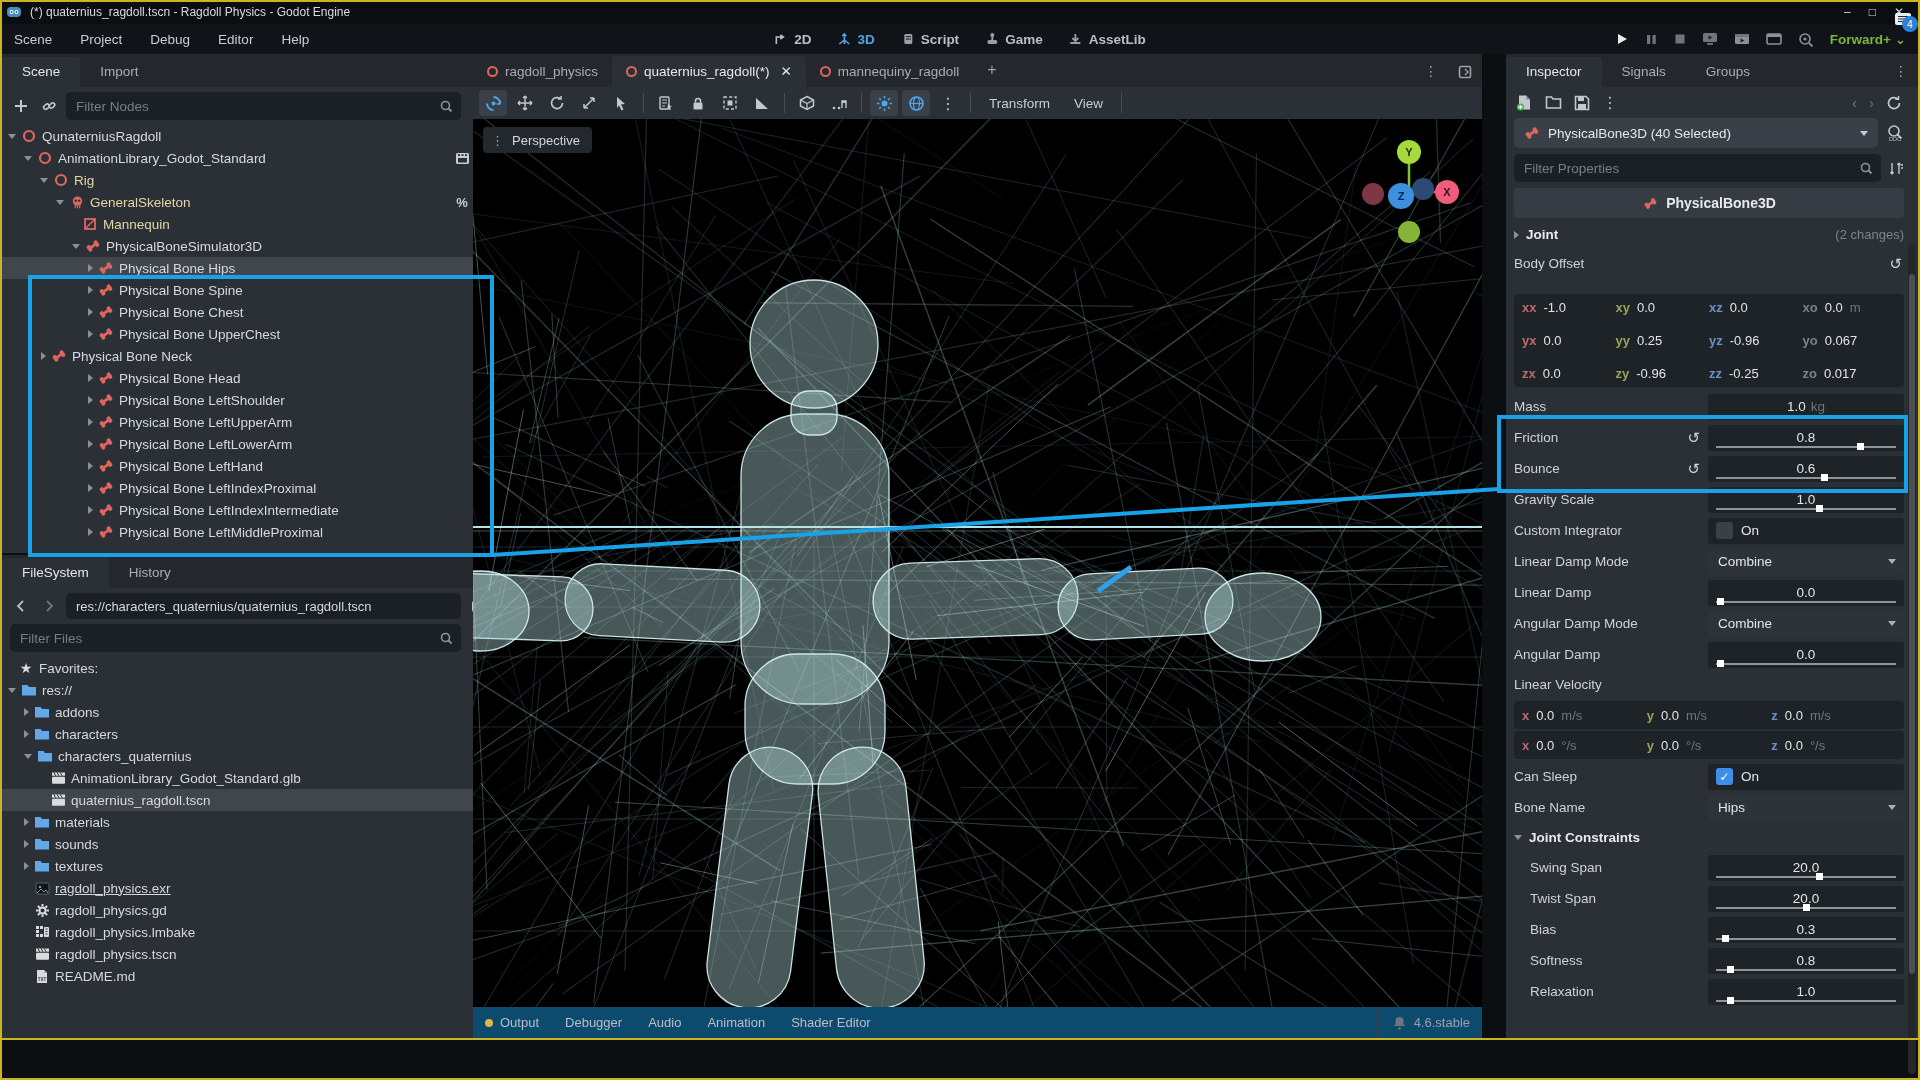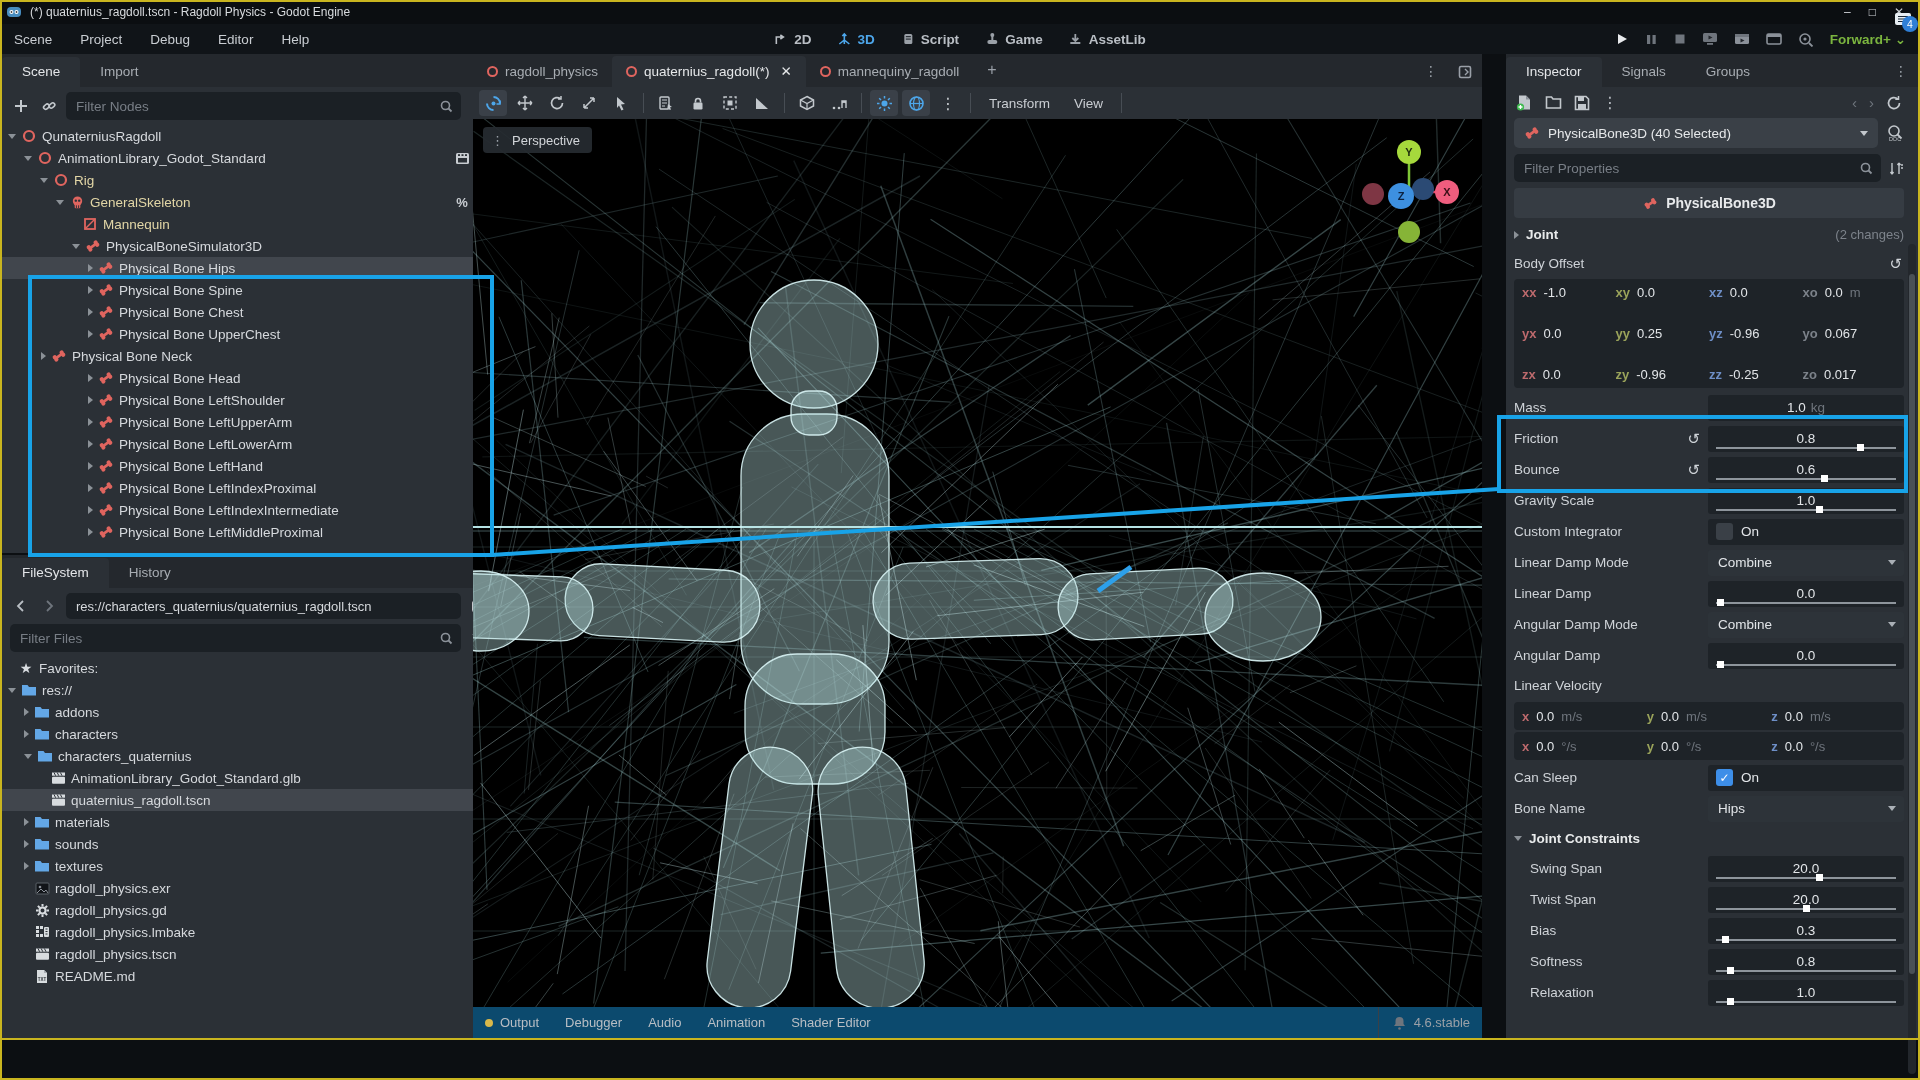--- a/index.html
+++ b/index.html
@@ -65,21 +65,21 @@
   .p-sec .note{margin-left:auto;color:#7d838b;font-size:13px;}
   .p-lblrow{display:flex;align-items:center;height:29px;font-size:13.5px;color:#cfd3d8;}
   .p-name{flex:1;font-size:13.5px;color:#cfd3d8;white-space:nowrap;}
   .ebox{width:196px;flex:none;background:#1e2328;border-radius:3px;height:26px;position:relative;display:flex;align-items:center;justify-content:center;font-size:13.5px;color:#e2e5e8;}
   .ebox .unit{color:#6f757d;margin-left:5px;}
   .ebox.dd{background:#2d3339;justify-content:flex-start;padding:0 10px;}
   .ebox.dd .chev{position:absolute;right:8px;width:0;height:0;border-top:5px solid #aab0b6;border-left:4px solid transparent;border-right:4px solid transparent;}
   .sl-track{position:absolute;left:8px;right:8px;bottom:3px;height:2px;background:#8e959c;}
   .sl-handle{position:absolute;bottom:0;width:7px;height:7px;background:#fff;}
   .revert{color:#cfd3d8;font-size:15px;margin-right:2px;}
-  .mtx{background:#1e2328;border-radius:4px;padding:6px 8px;display:grid;grid-template-columns:1fr 1fr 1fr 1fr;row-gap:26px;margin:1px 0 4px;}
+  .mtx{background:#1e2328;border-radius:4px;padding:6px 8px;display:grid;grid-template-columns:1fr 1fr 1fr 1fr;row-gap:18px;margin:16px 0 4px;}
   .mcell{display:flex;gap:7px;align-items:center;font-size:13px;}
   .mk{font-weight:bold;}
   .k-x{color:#bd6a6d;} .k-y{color:#9aa35a;} .k-z{color:#6e8fc7;} .k-o{color:#7c828a;}
   .mv{color:#e2e5e8;} .mu{color:#6f757d;}
   .vec3{background:#1e2328;border-radius:4px;height:28px;display:grid;grid-template-columns:1fr 1fr 1fr;align-items:center;padding:0 8px;margin:2px 0;}
   .cbox{width:17px;height:17px;border-radius:3px;background:#3a4047;display:flex;align-items:center;justify-content:center;color:#fff;font-size:12px;}
   .cbox.on{background:#3d8ee8;}
   #insp-scroll{position:absolute;right:2px;top:190px;width:8px;height:830px;background:#23272c;border-radius:4px;}
   #insp-thumb{position:absolute;left:1px;right:1px;top:30px;height:700px;background:#4a5056;border-radius:4px;}
   
@@ -787,21 +787,21 @@
       <div class="trow" style="padding-left: 22px;">
         <span class="exp-r"></span>
         <span class="ticon">
           <svg width="16" height="14" viewBox="0 0 16 14">
             <path d="M1 2 h5.5 L8 4 H15 v8.5 H1 Z" fill="#63a7e6"></path>
           </svg>
         </span>
         <span class="lbl">textures</span>
         <span class="sp"></span>
       </div>
-      <div class="trow" style="padding-left: 22px;">
+      <div class="trow" style="padding-left: 22px; text-decoration: underline;">
         <span class="exp-n"></span>
         <span class="ticon">
           <svg width="15" height="13" viewBox="0 0 15 13">
             <rect x="1" y="1" width="13" height="11" rx="1" fill="#111418" stroke="#5a6067" stroke-width="1"></rect>
             <circle cx="5" cy="5" r="1.3" fill="#8b9199"></circle>
             <path d="M2 11 l4-4 3 3 2-2 2 3" stroke="#8b9199" fill="none" stroke-width="1"></path>
           </svg>
         </span>
         <span class="lbl">ragdoll_physics.exr</span>
         <span class="sp"></span>

